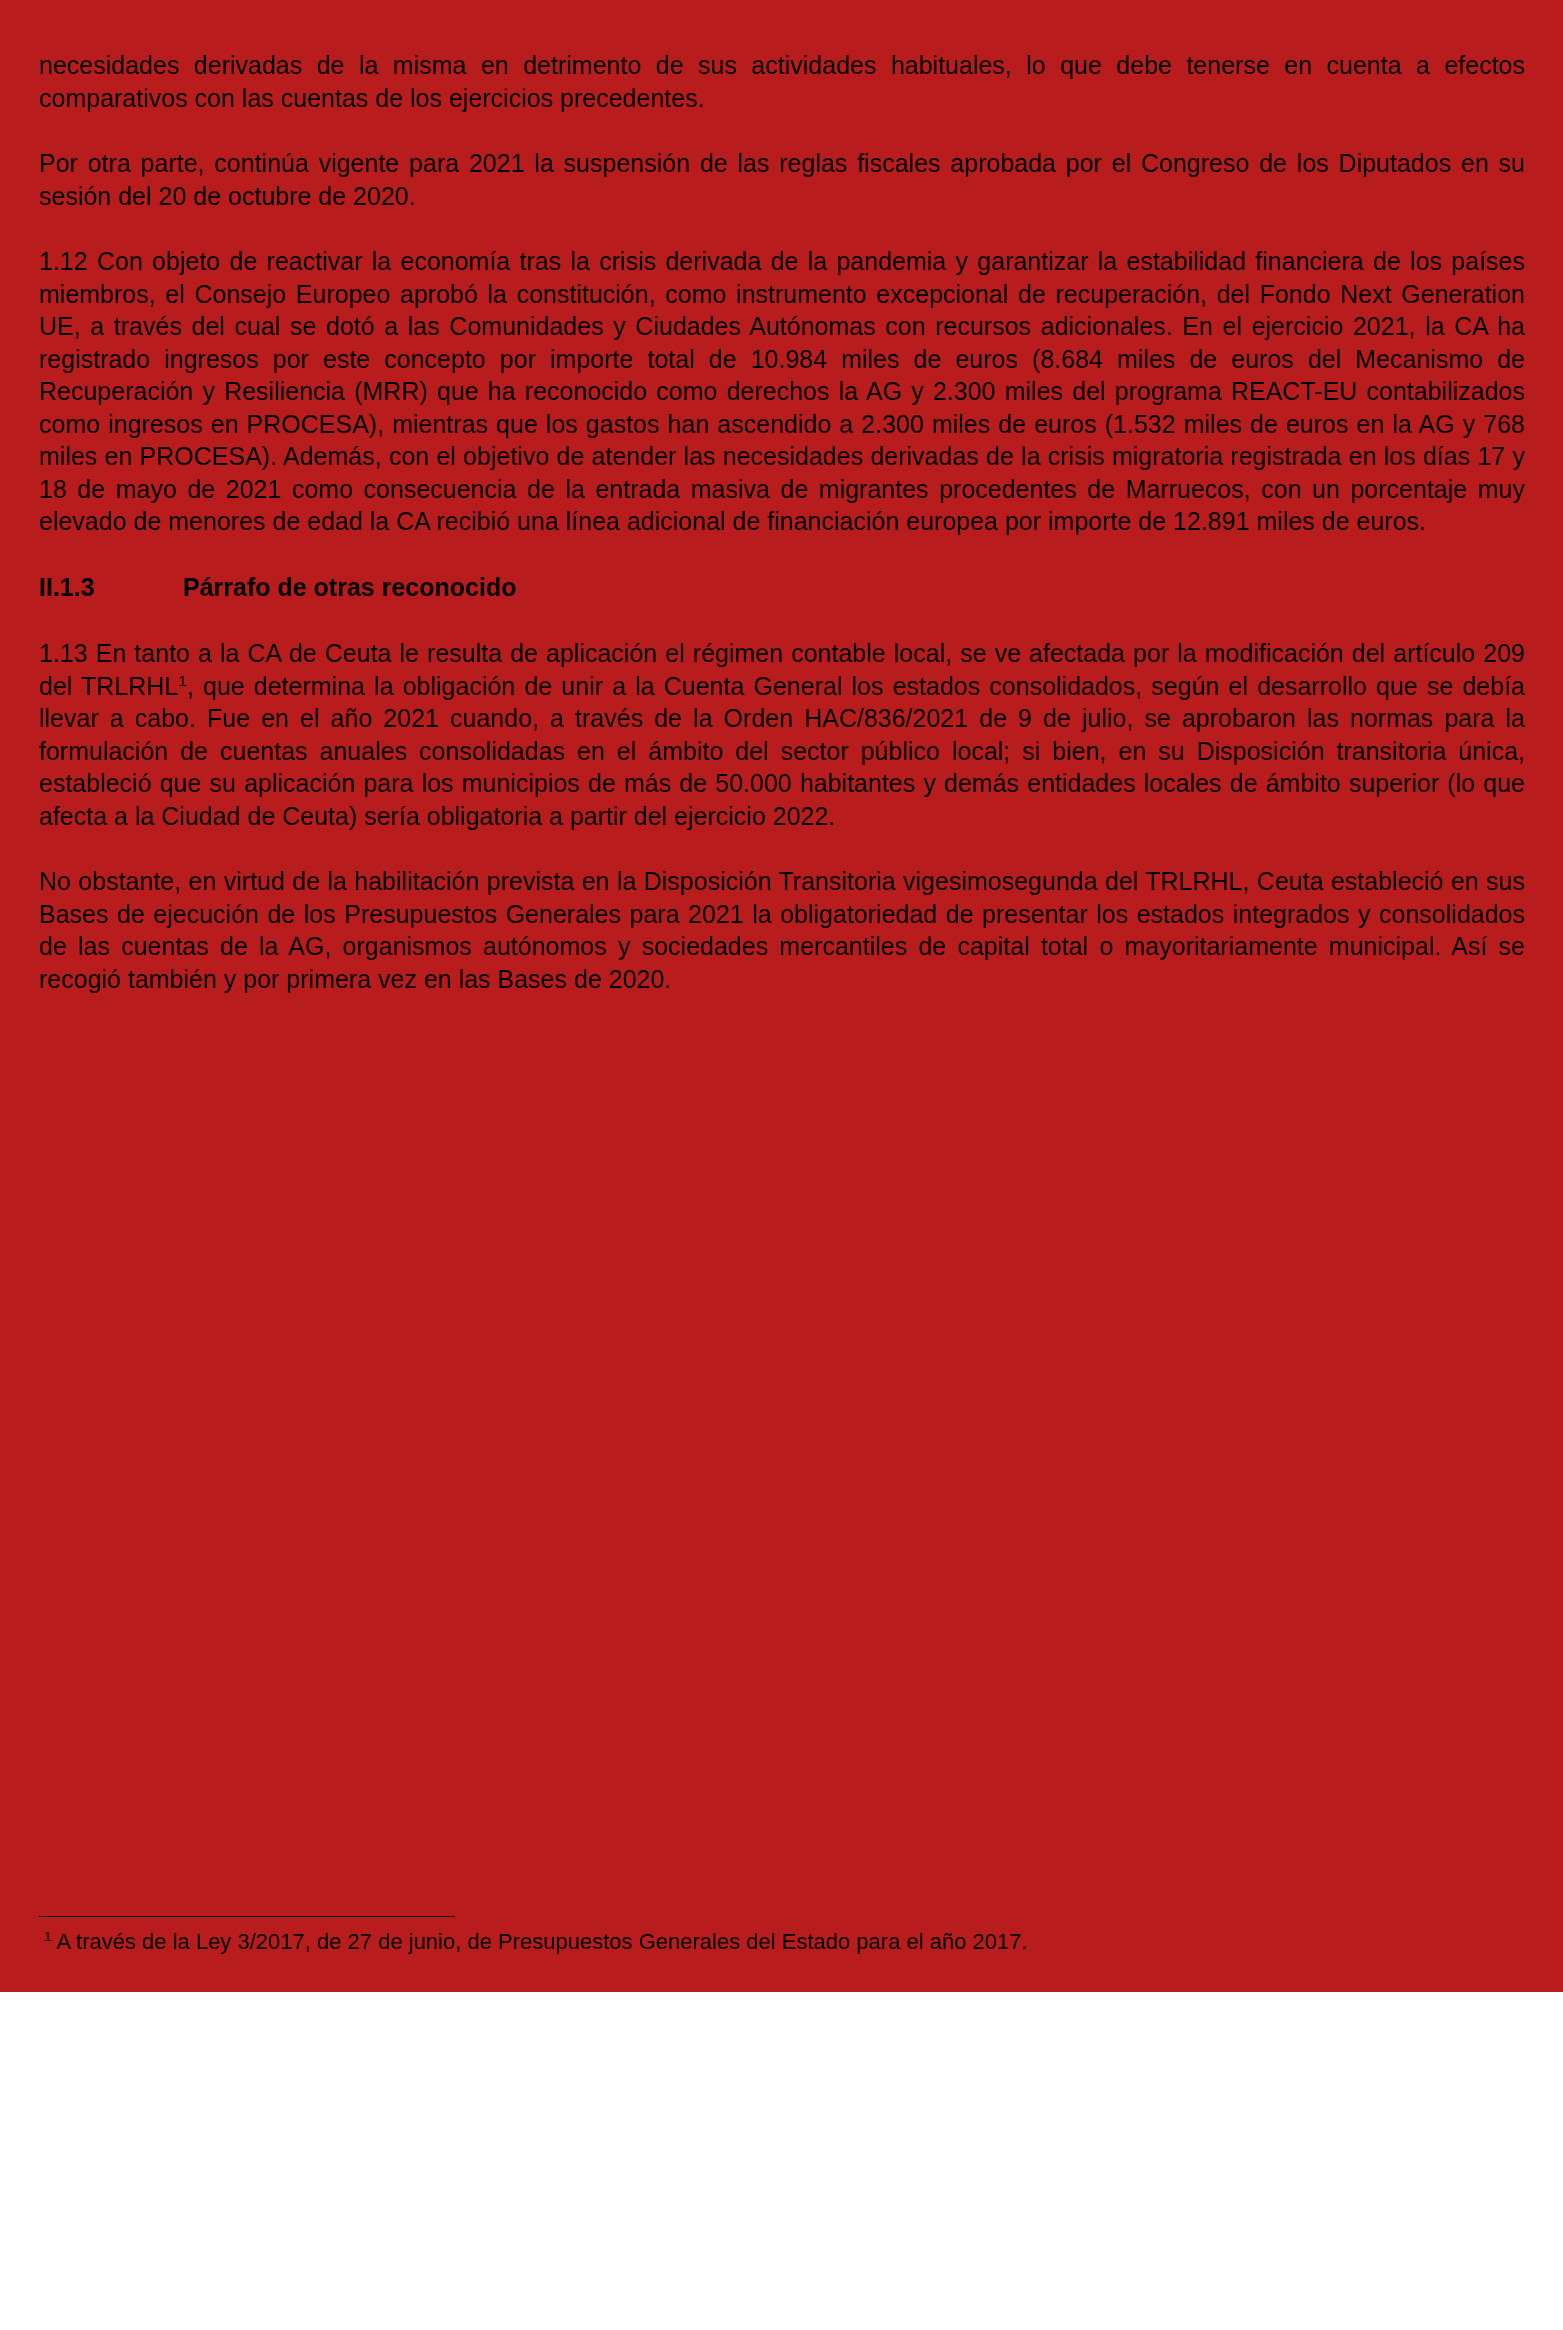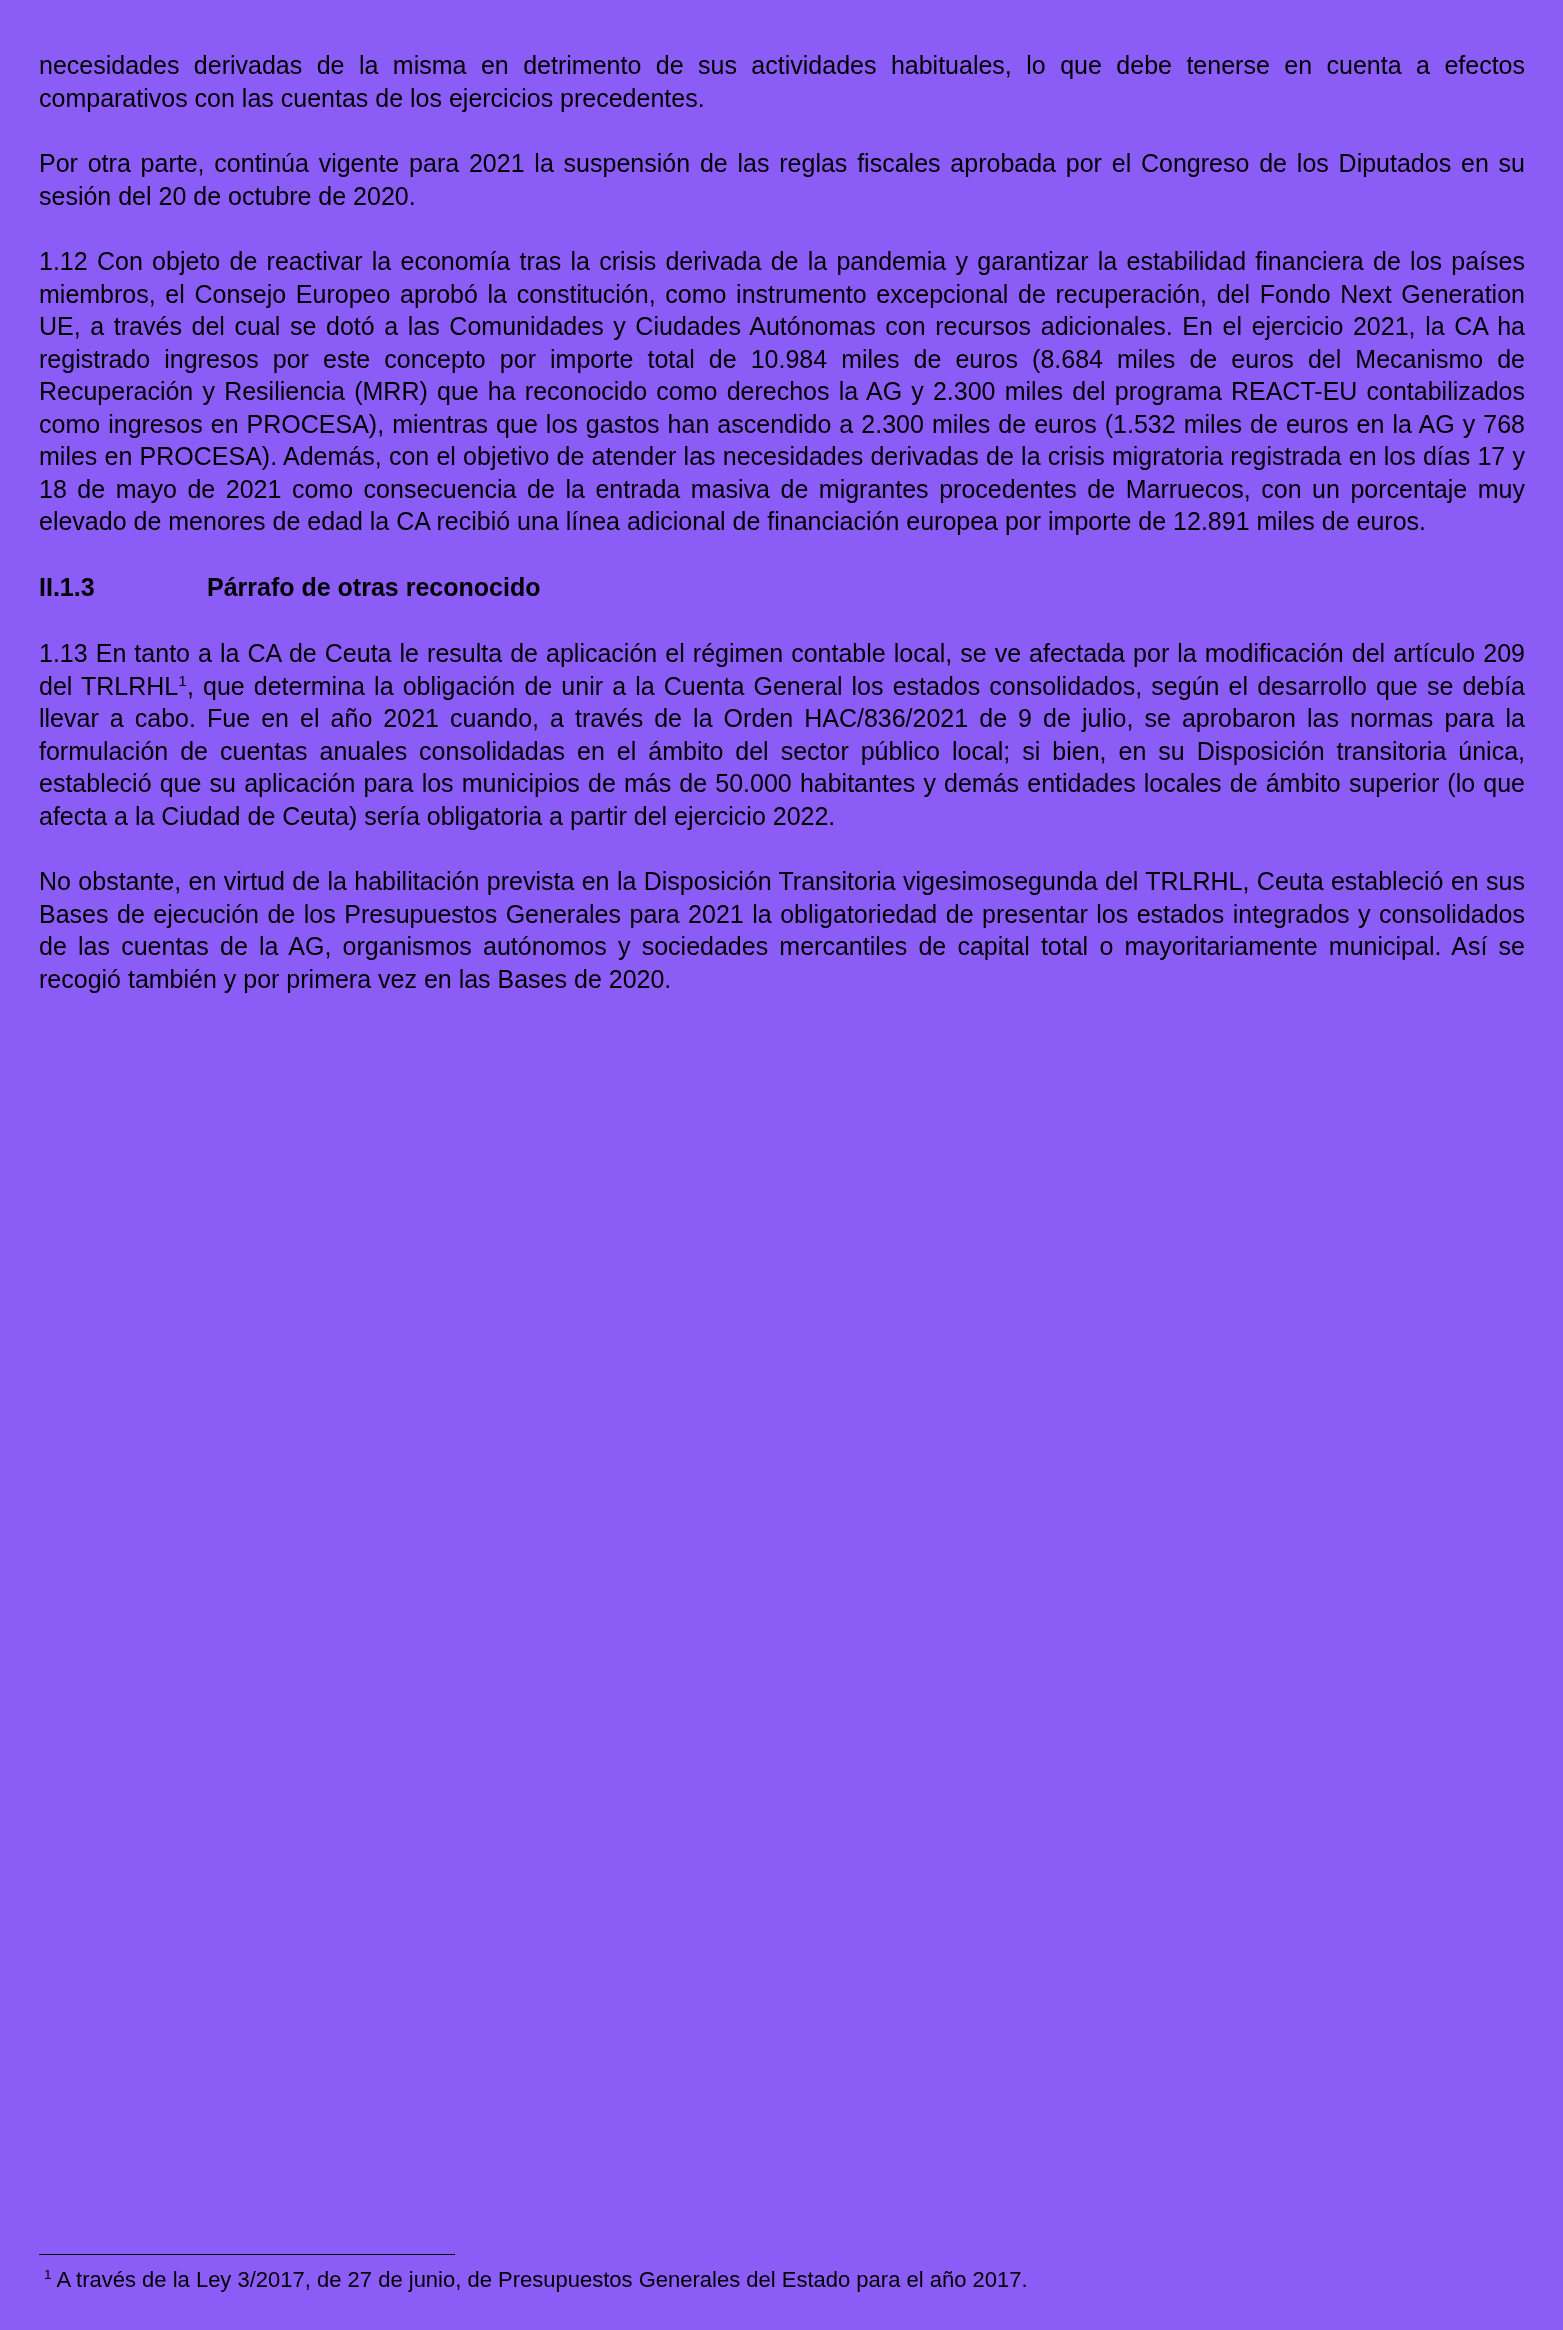--- a/index.html
+++ b/index.html
@@ -3,23 +3,23 @@
 <meta charset="utf-8">
 <style>
   html, body {
     margin: 0;
     padding: 0;
     background: #ffffff;
   }
   .page {
     position: relative;
     width: 1564px;
-    height: 2330px;
+    height: 1992px;
     box-sizing: border-box;
-    background: #8b5cf6;
+    background: #b91c1c;
     color: #000000;
     font-family: "Liberation Sans", "DejaVu Sans", sans-serif;
     font-size: 25px;
     line-height: 1.3;
     padding: 49px 39px 30px 39px;
     display: flex;
     flex-direction: column;
   }
   .content p {
     margin: 0 0 33px 0;
@@ -27,21 +27,20 @@
   }
   .para-num {
     font-weight: normal;
   }
   .section-heading {
     display: flex;
     font-size: 25px;
     font-weight: bold;
     margin: 11.8px 0 34px 0;
     line-height: 1.3;
-    gap: 24px;
   }
   .heading-num {
     flex: none;
     width: 144px;
   }
   sup.fn-ref {
     font-size: 0.62em;
     line-height: 0;
     vertical-align: super;
   }

